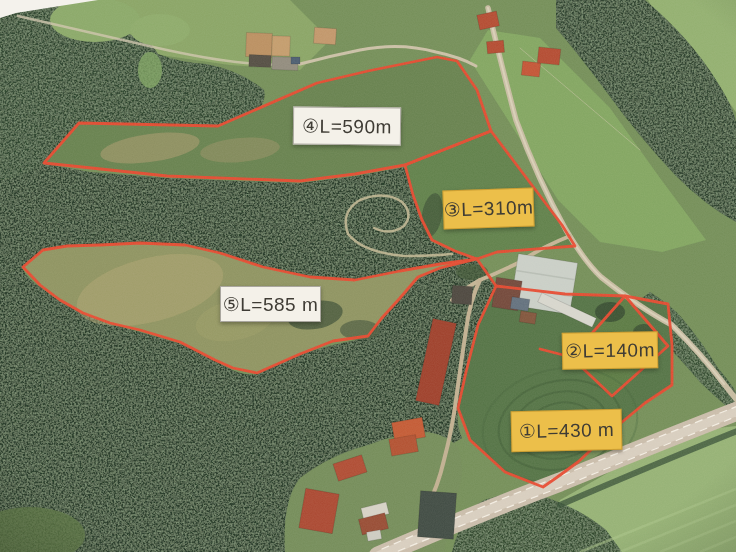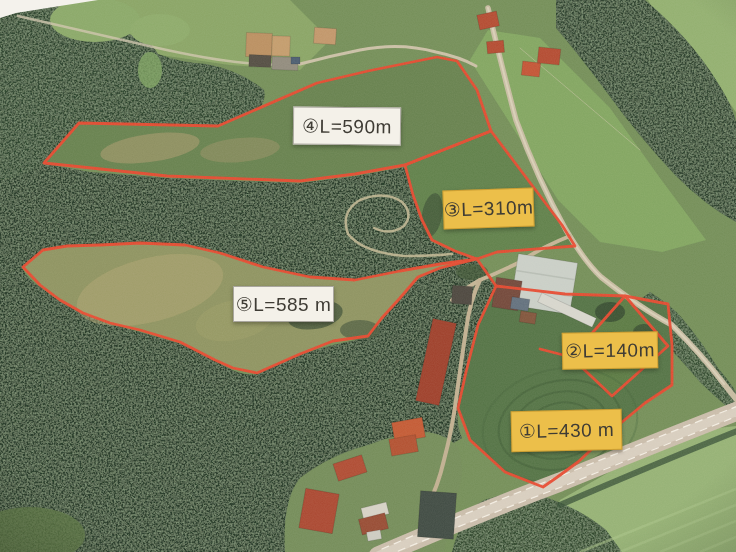--- a/index.html
+++ b/index.html
@@ -6,21 +6,21 @@
   #stage{position:relative;width:736px;height:552px;overflow:hidden;
          font-family:"Liberation Sans",sans-serif;background:#6f8c55;}
   #stage svg{position:absolute;left:0;top:0;display:block;}
   .plabel{position:absolute;display:flex;align-items:center;justify-content:center;
           font-size:19px;letter-spacing:.5px;color:#3f3c35;white-space:nowrap;
           box-shadow:0 2px 4px rgba(0,0,0,.3);}
   .plabel.yellow{background:#ecbf4a;border:1px solid rgba(150,100,10,.35);}
   .plabel.white{background:#f4f1e9;border:1px solid #a9a69e;}
   #label-4{left:293px;top:107px;width:106px;height:36px;transform:rotate(.5deg);}
   #label-3{left:443px;top:189px;width:89px;height:37px;transform:rotate(-2deg);}
-  #label-5{left:233px;top:286px;width:99px;height:34px;}
+  #label-5{left:220px;top:286px;width:99px;height:34px;}
   #label-2{left:562px;top:332px;width:94px;height:35px;transform:rotate(-1deg);}
   #label-1{left:511px;top:410px;width:109px;height:39px;transform:rotate(-1.2deg);}
 </style>
 </head>
 <body>
 
 <div id="stage">
 <svg width="736" height="552" viewBox="0 0 736 552">
   <defs>
     <filter id="speck" x="-2%" y="-2%" width="104%" height="104%">

